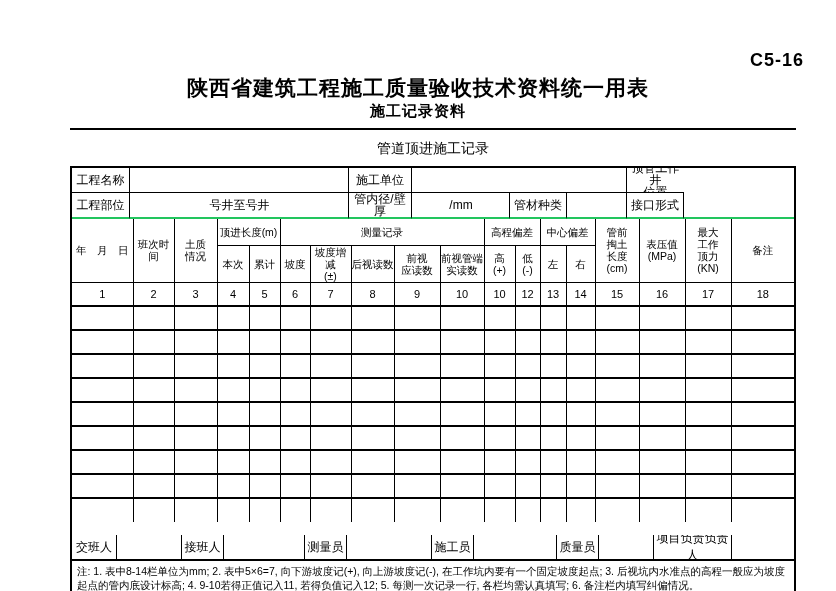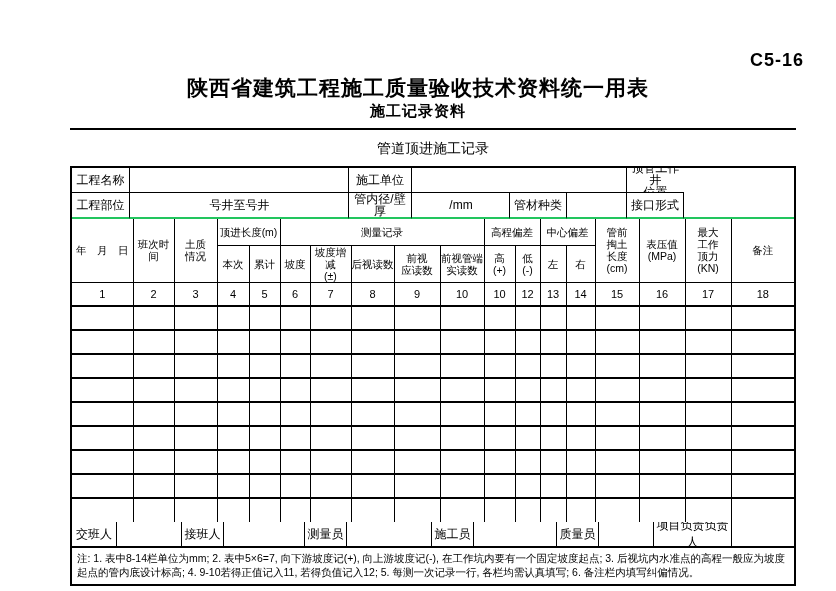--- a/index.html
+++ b/index.html
@@ -34,21 +34,21 @@
   .grid tr > *:first-child { border-left:none; }
   .grid tr > *:last-child  { border-right:none; }
   .grid thead tr:first-child > * { border-top:none; }
   .grid .h1 { height:26px; }
   .grid .h2 { height:26px; }
   .grid .nums td { height:24px; font-size:11px; border-bottom:2px solid #000; }
   .grid tbody td { height:24px; border-bottom:2px solid #000; }
   .grid tbody tr:last-child td { border-bottom:none; }
   .pre { white-space:pre-line; }
 
-  .sigrow { display:flex; width:722px; border-top:0; }
+  .sigrow { display:flex; width:722px; border-top:0;margin-top:13px; }
   .sigrow .fcell { height:24px; border-bottom:none; font-size:12px; }
 
   .notebox { margin-left:70px; width:726px; border:2px solid #000; border-top:none;
              min-height:38px; padding:3px 5px; font-size:10.5px; line-height:14px; }
 </style>
 </head>
 <body>
 
 <div class="page">
 

